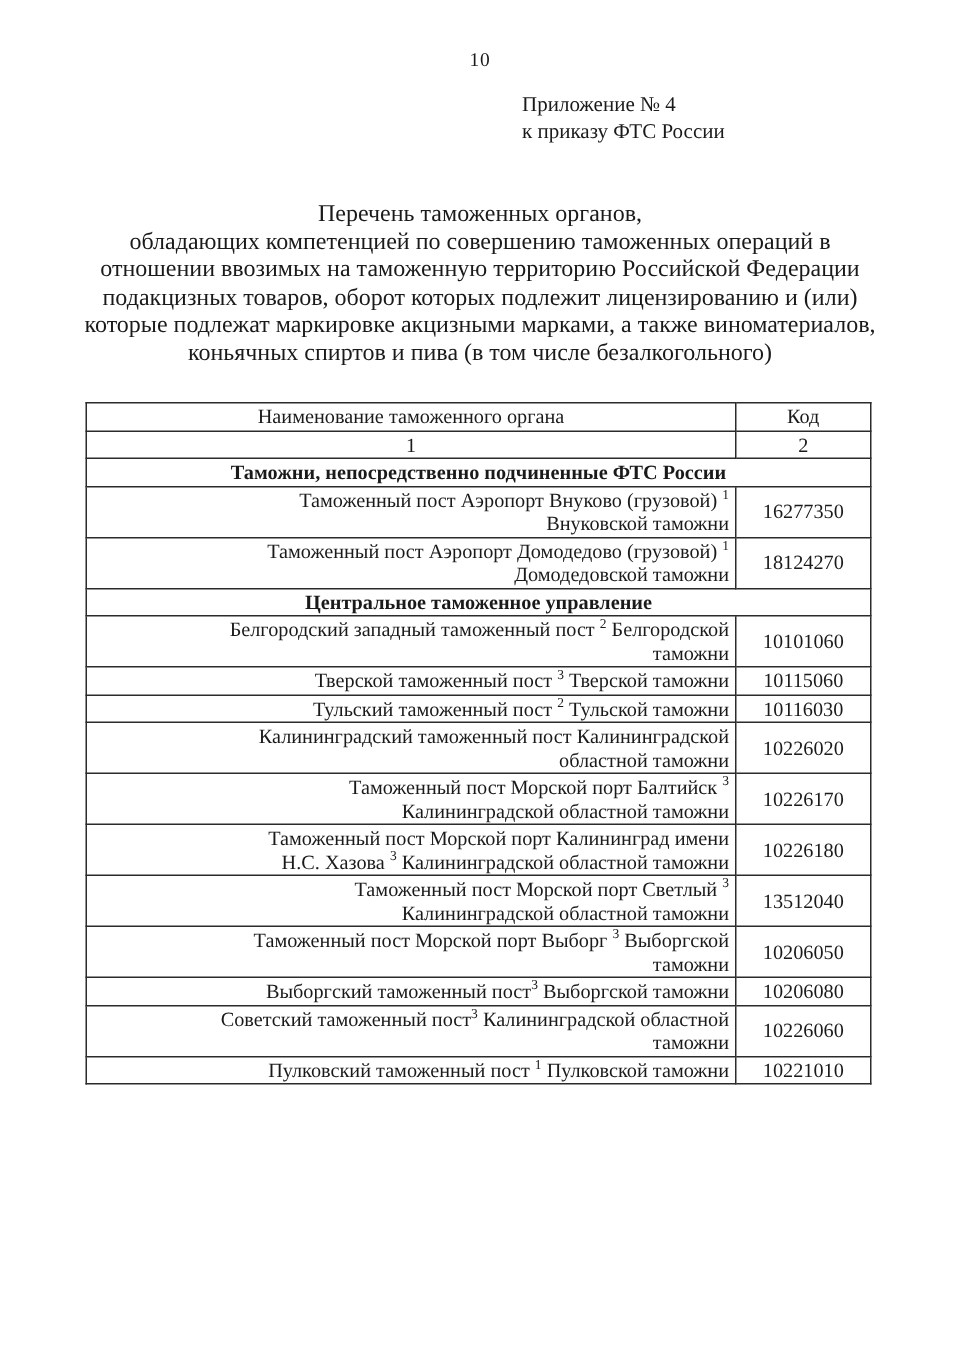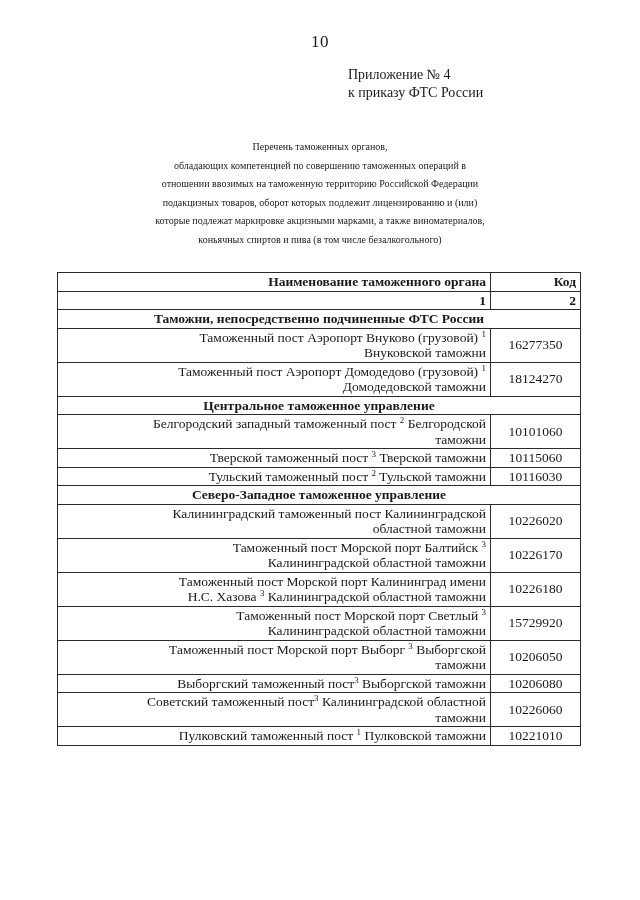--- a/index.html
+++ b/index.html
@@ -7,21 +7,21 @@
     position: relative;
     width: 640px; height: 900px;
     background: #ffffff;
     color: #1a1a1a;
     font-family: "Liberation Serif", "DejaVu Serif", serif;
     overflow: hidden;
   }
   .page-number {
     padding-top: 32px;
     text-align: center;
-    font-size: 17px;
+    font-size: 13px;
     letter-spacing: 0.5px;
   }
   .order-header {
     margin: 14px 0 0 348px;
     font-size: 14px;
     line-height: 18px;
     white-space: nowrap;
   }
   .order-line span { display: inline-block; }
   .u-date {
@@ -37,42 +37,42 @@
     width: 44px;
     border-bottom: 1px solid #1a1a1a;
     text-align: left;
     padding-left: 4px;
     margin-left: 4px;
   }
   .doc-title {
     margin: 36px auto 0;
     width: 600px;
     text-align: center;
-    font-size: 10px;
+    font-size: 16px;
     line-height: 18.5px;
     white-space: pre-line;
   }
   table.customs-table {
     margin: 23px 0 0 57px;
     width: 523px;
     border-collapse: collapse;
     table-layout: fixed;
     font-size: 13.5px;
   }
   .col-name { width: 433px; }
   .col-code { width: 90px; }
   .customs-table th, .customs-table td {
     border: 1px solid #2b2b2b;
     padding: 1px 4px;
     line-height: 15.5px;
     vertical-align: middle;
   }
   .customs-table th {
-    font-weight: bold;
-    text-align: right;
+    font-weight: normal;
+    text-align: center;
   }
   td.section-cell {
     font-weight: bold;
     text-align: center;
   }
   td.name-cell {
     text-align: right;
     white-space: pre-line;
   }
   td.code-cell {
@@ -142,41 +142,38 @@
         </tr>
         <tr>
           <td class="name-cell">Тверской таможенный пост <sup>3</sup> Тверской таможни</td>
           <td class="code-cell">10115060</td>
         </tr>
         <tr>
           <td class="name-cell">Тульский таможенный пост <sup>2</sup> Тульской таможни</td>
           <td class="code-cell">10116030</td>
         </tr>
         <tr>
-          <td colspan="2" class="section-cell">Северо-Западное таможенное управление</td>
-        </tr>
-        <tr>
           <td class="name-cell">Калининградский таможенный пост Калининградской
 областной таможни</td>
           <td class="code-cell">10226020</td>
         </tr>
         <tr>
           <td class="name-cell">Таможенный пост Морской порт Балтийск <sup>3</sup>
 Калининградской областной таможни</td>
           <td class="code-cell">10226170</td>
         </tr>
         <tr>
           <td class="name-cell">Таможенный пост Морской порт Калининград имени
 Н.С. Хазова <sup>3</sup> Калининградской областной таможни</td>
           <td class="code-cell">10226180</td>
         </tr>
         <tr>
           <td class="name-cell">Таможенный пост Морской порт Светлый <sup>3</sup>
 Калининградской областной таможни</td>
-          <td class="code-cell">15729920</td>
+          <td class="code-cell">13512040</td>
         </tr>
         <tr>
           <td class="name-cell">Таможенный пост Морской порт Выборг <sup>3</sup> Выборгской
 таможни</td>
           <td class="code-cell">10206050</td>
         </tr>
         <tr>
           <td class="name-cell">Выборгский таможенный пост<sup>3</sup> Выборгской таможни</td>
           <td class="code-cell">10206080</td>
         </tr>

